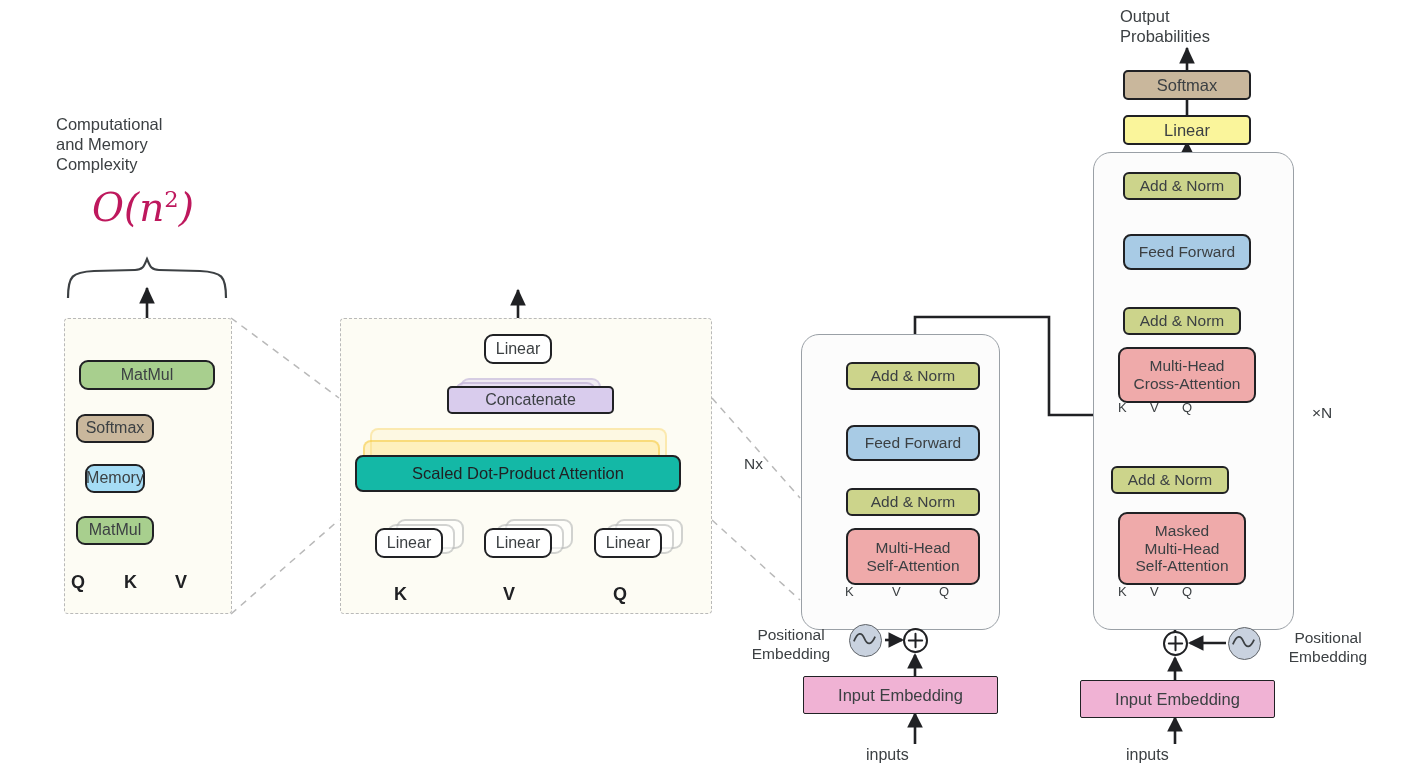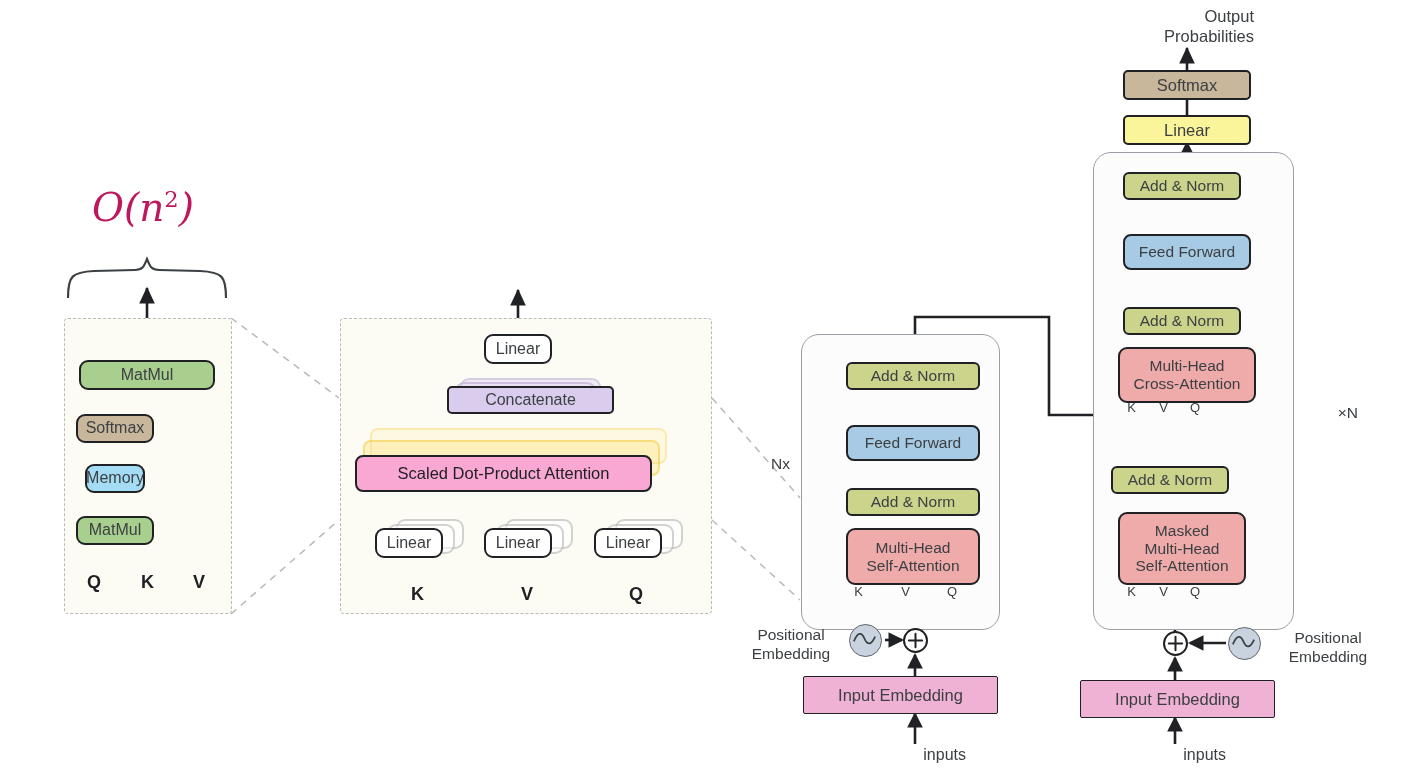--- a/index.html
+++ b/index.html
@@ -49,21 +49,21 @@
     box-sizing:border-box;
     background:#fcfcfc;
     border:1.6px solid #9aa0a6;
     border-radius:18px;
     z-index:2;
   }
 
   
   .lbl{
     position:absolute;
-    text-align:right;
+    text-align:left;
     line-height:1.22;
     white-space:pre-line;
     color:#3c4043;
     z-index:7;
   }
   .lbl.bold{font-weight:bold;color:#202124;}
   .lbl.kvq{font-size:13px;color:#3c4043;z-index:8;background:transparent;}
 
   
   .formula{
@@ -245,20 +245,23 @@
       <path d="M1175,680 L1175,658" marker-end="url(#ah)"></path>
 
       <path d="M1175,744 L1175,718" marker-end="url(#ah)"></path>
 
       <path d="M1226,643 L1190,643" marker-end="url(#ah)"></path>
     </g>
   </svg>
 
   <div class="panel" style="left:64px;top:318px;width:168px;height:296px;"></div>
 
+  <div class="lbl" style="left:56px;top:114px;width:184px;font-size:16.5px;">Computational
+and Memory
+Complexity</div>
 
   <div class="formula" style="left:92px;top:185px;font-size:39px;">
     <span class="cal">O</span><span>(</span><span>n</span><span class="sup">2</span><span>)</span>
   </div>
 
   <div class="node" style="left:79px;top:360px;width:136px;height:30px;background:#a8cf8e;font-size:16px;">MatMul</div>
   <div class="node" style="left:76px;top:414px;width:78px;height:29px;background:#c9b79c;font-size:16px;">Softmax</div>
   <div class="node" style="left:85px;top:464px;width:60px;height:29px;background:#a5dcf5;font-size:16px;">Memory</div>
   <div class="node" style="left:76px;top:516px;width:78px;height:29px;background:#a8cf8e;font-size:16px;">MatMul</div>
 
@@ -269,21 +272,21 @@
   <div class="panel" style="left:340px;top:318px;width:372px;height:296px;"></div>
 
   <div class="node" style="left:484px;top:334px;width:68px;height:30px;background:#ffffff;font-size:16px;">Linear</div>
 
   <div class="ghost" style="left:460px;top:378px;width:141px;height:26px;border-color:rgba(170,150,200,0.35);background:rgba(225,215,240,0.45);"></div>
   <div class="ghost" style="left:455px;top:382px;width:141px;height:26px;border-color:rgba(170,150,200,0.45);background:rgba(228,218,242,0.6);"></div>
   <div class="node" style="left:447px;top:386px;width:167px;height:28px;background:#d9cced;border-radius:5px;font-size:16px;">Concatenate</div>
 
   <div class="ghost y2" style="left:370px;top:428px;width:297px;height:36px;border-radius:8px;"></div>
   <div class="ghost y1" style="left:363px;top:440px;width:297px;height:36px;border-radius:8px;"></div>
-  <div class="node" style="left:355px;top:455px;width:297px;height:37px;background:#f9a8d4;border-radius:8px;font-size:16.5px;color:#202124;">Scaled Dot-Product Attention</div>
+  <div class="node" style="left:355px;top:455px;width:326px;height:37px;background:#14b8a6;border-radius:8px;font-size:16.5px;color:#202124;">Scaled Dot-Product Attention</div>
 
   <div class="ghost" style="left:396px;top:519px;width:68px;height:30px;"></div>
   <div class="ghost" style="left:387px;top:524px;width:68px;height:30px;"></div>
   <div class="node" style="left:375px;top:528px;width:68px;height:30px;background:#ffffff;font-size:16px;">Linear</div>
 
   <div class="ghost" style="left:505px;top:519px;width:68px;height:30px;"></div>
   <div class="ghost" style="left:496px;top:524px;width:68px;height:30px;"></div>
   <div class="node" style="left:484px;top:528px;width:68px;height:30px;background:#ffffff;font-size:16px;">Linear</div>
 
   <div class="ghost" style="left:615px;top:519px;width:68px;height:30px;"></div>

